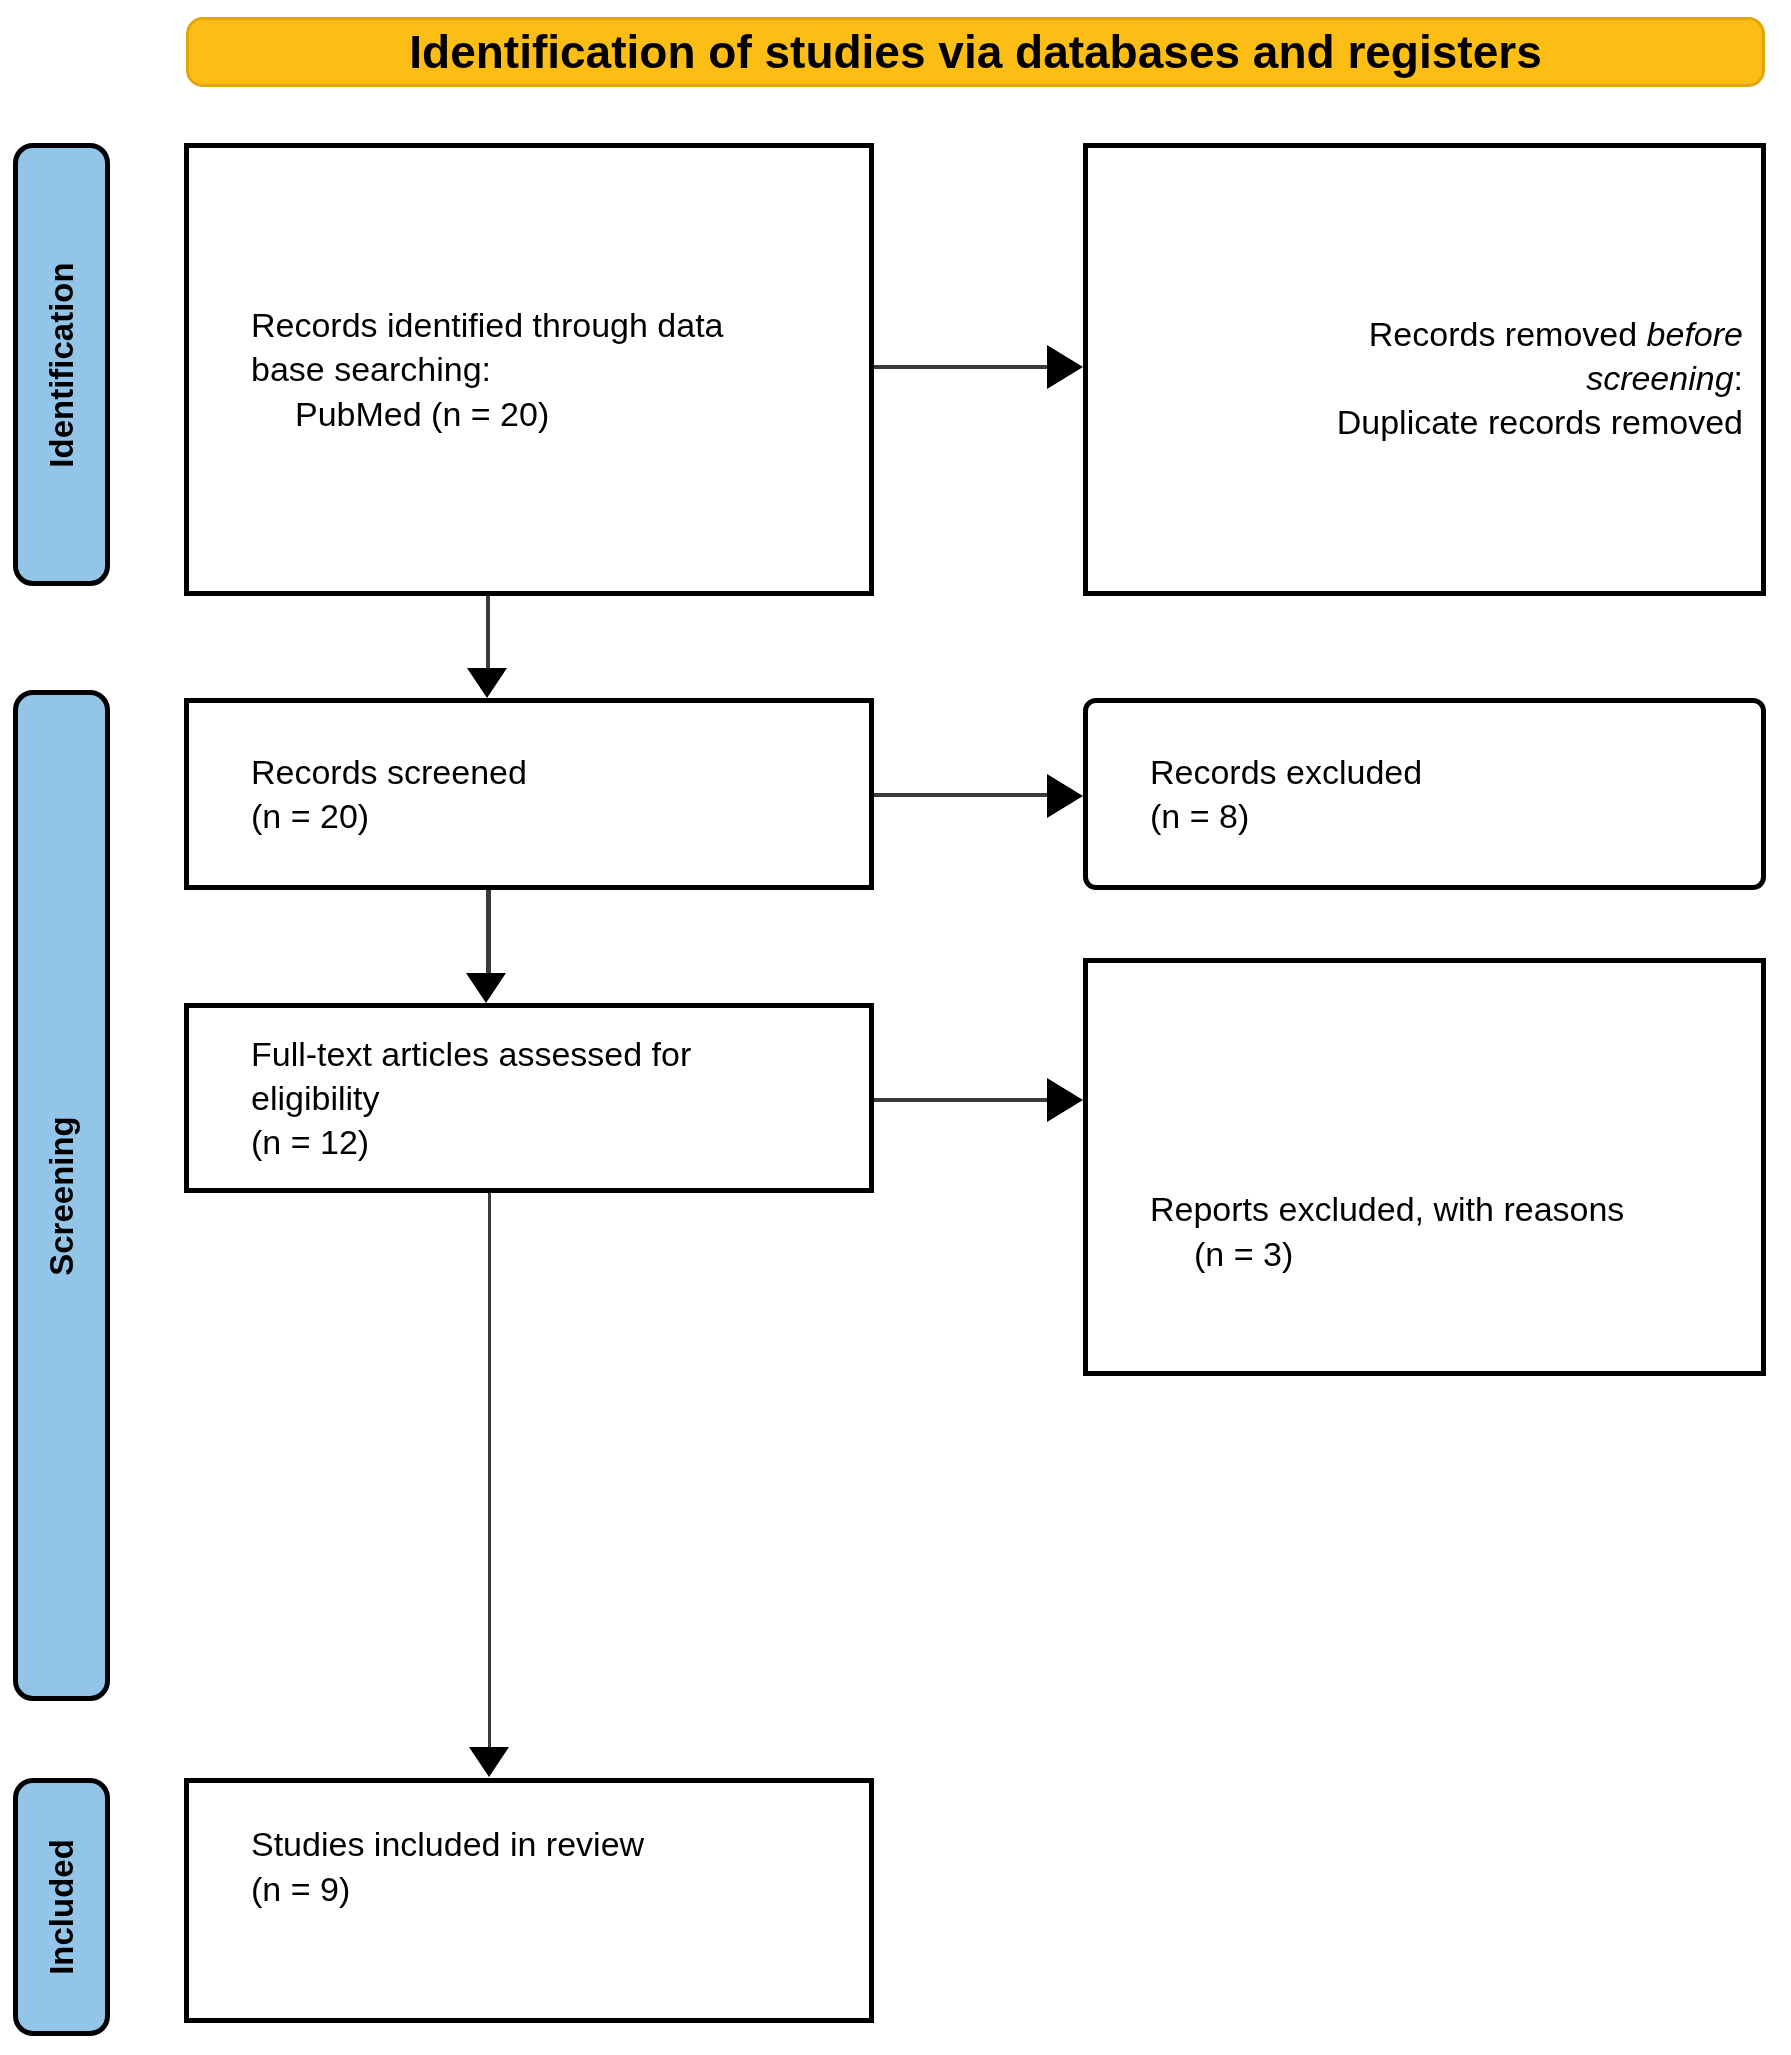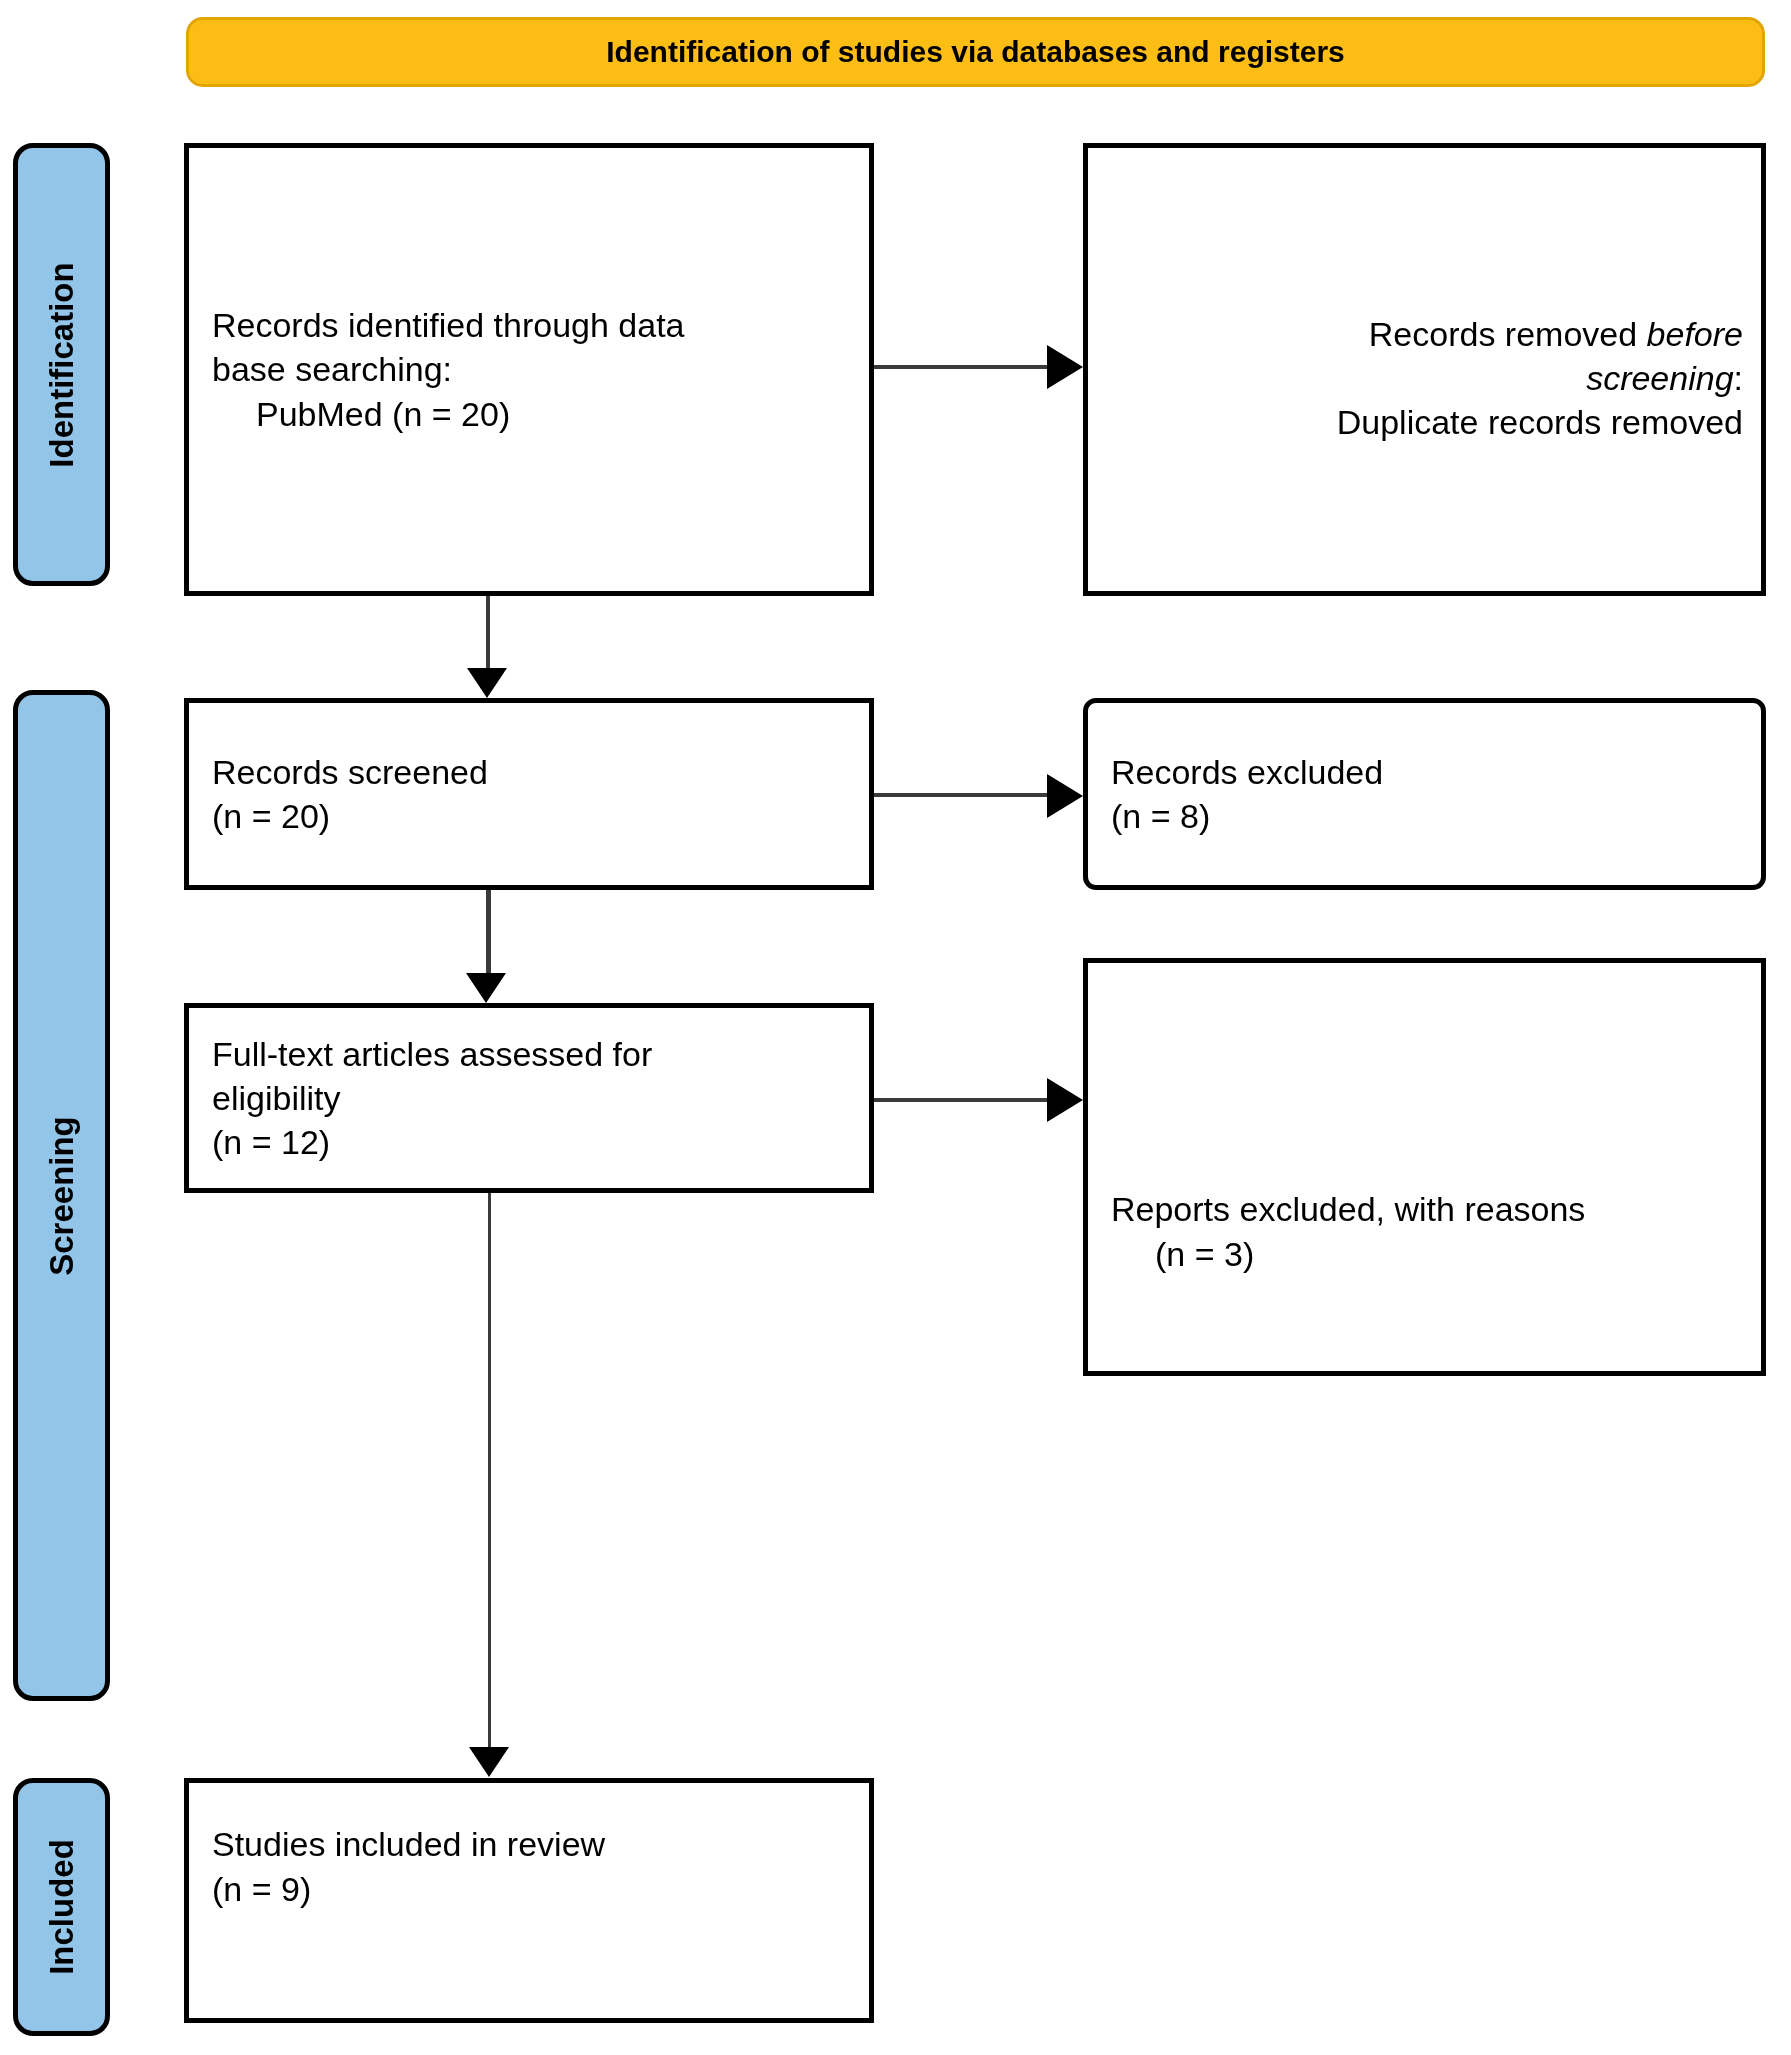--- a/index.html
+++ b/index.html
@@ -28,21 +28,21 @@
     height: 70px;
     background: #FCBD15;
     border: 3.8px solid #E2A505;
     border-radius: 16.7px;
     box-sizing: border-box;
     display: flex;
     align-items: center;
     justify-content: center;
   }
   .header-banner .banner-text {
-    font-size: 30px;
+    font-size: 46px;
     font-weight: bold;
     color: #000000;
     letter-spacing: 0px;
     white-space: nowrap;
   }
 
   
   .stage-bar {
     position: absolute;
     left: 13px;
@@ -69,20 +69,21 @@
 
   
   .flow-box {
     position: absolute;
     background: #ffffff;
     border: 5.3px solid #000000;
     box-sizing: border-box;
     display: flex;
     flex-direction: column;
     justify-content: center;
+    padding-left: 39px;
   }
   .flow-box .box-text {
     font-size: 34px;
     line-height: 1.30;
     color: #000000;
     padding: 0 18px 0 23px;
   }
   .flow-box .line-indent { padding-left: 44px; display: block; }
   .flow-box em { font-style: italic; }
 

